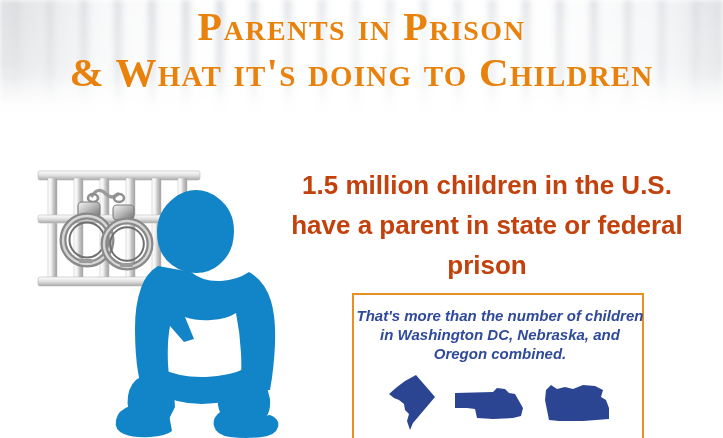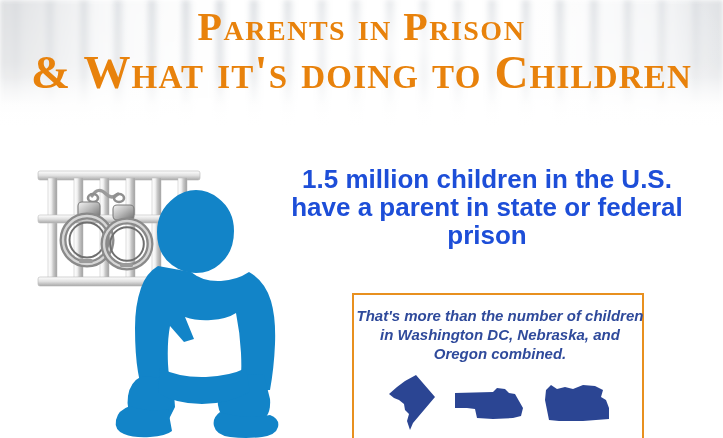--- a/index.html
+++ b/index.html
@@ -80,21 +80,21 @@
     line-height: 50px;
     letter-spacing: 1.5px;
     margin-top: 2px;
     white-space: nowrap;
   }
   .title-line2 {
     font-family: "Liberation Serif", "DejaVu Serif", serif;
     font-weight: bold;
     font-variant: small-caps;
     color: #E8820C;
-    font-size: 47px;
+    font-size: 41px;
     line-height: 44px;
     letter-spacing: 1.2px;
     margin-top: -2px;
     white-space: nowrap;
   }
 
   
   .cuffs-photo {
     position: absolute;
     left: 30px;
@@ -114,25 +114,25 @@
     z-index: 4;
   }
 
   
   .headline {
     position: absolute;
     left: 284px;
     top: 165px;
     width: 406px;
     text-align: center;
-    color: #1d4ed8;
+    color: #c2410c;
     font-family: "Liberation Sans", sans-serif;
     font-weight: bold;
     font-size: 26px;
-    line-height: 28px;
+    line-height: 40px;
     z-index: 5;
   }
 
   
   .callout-box {
     position: absolute;
     left: 352px;
     top: 293px;
     width: 292px;
     height: 150px;

